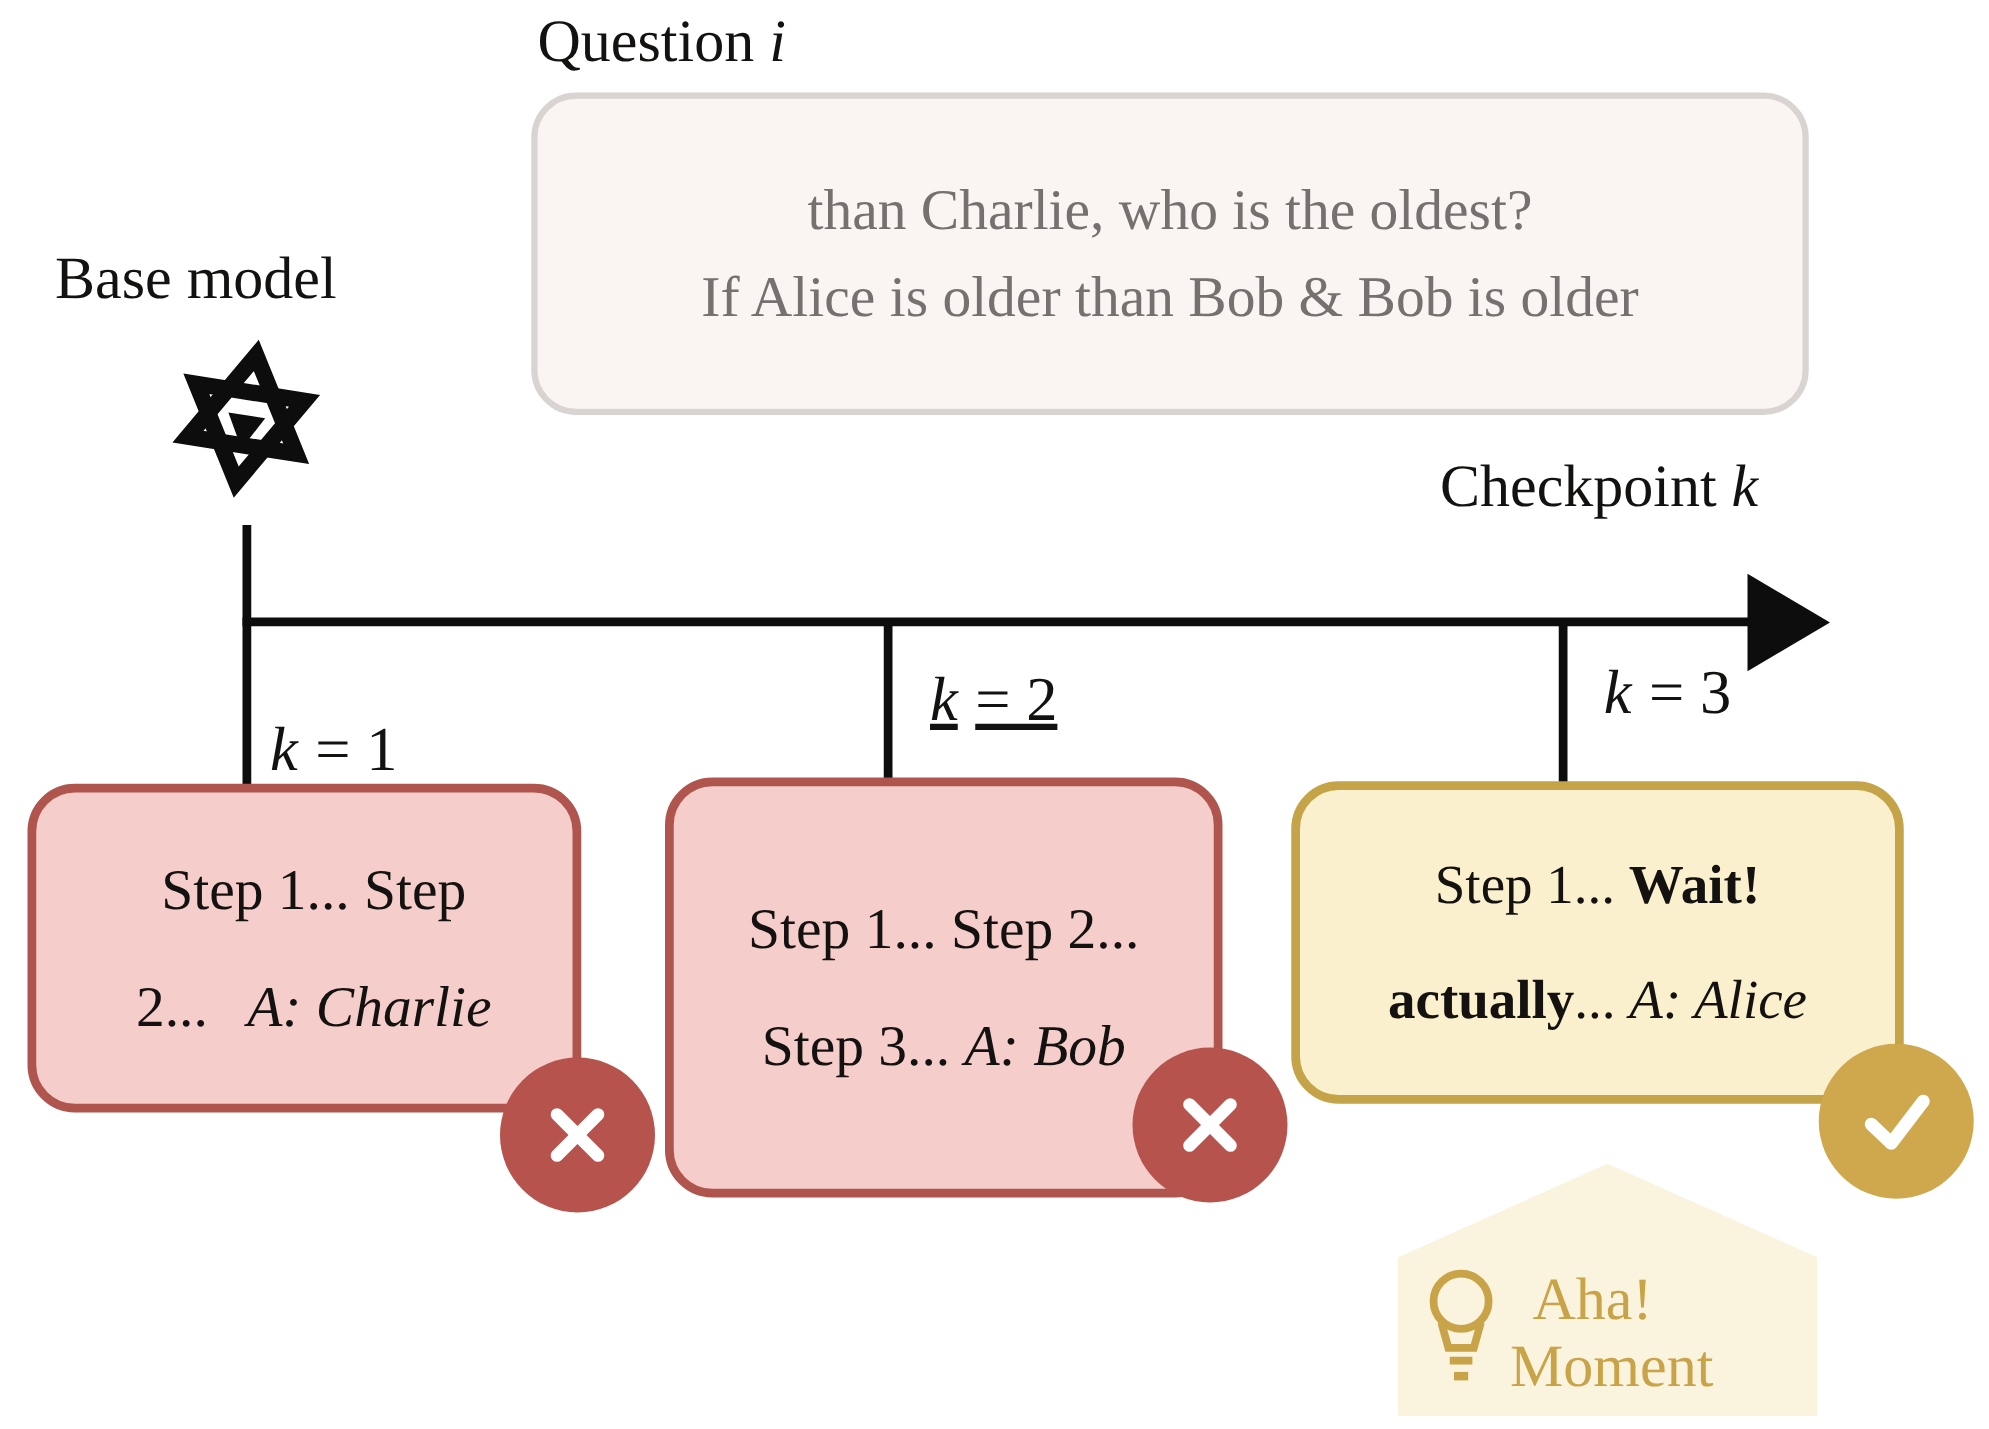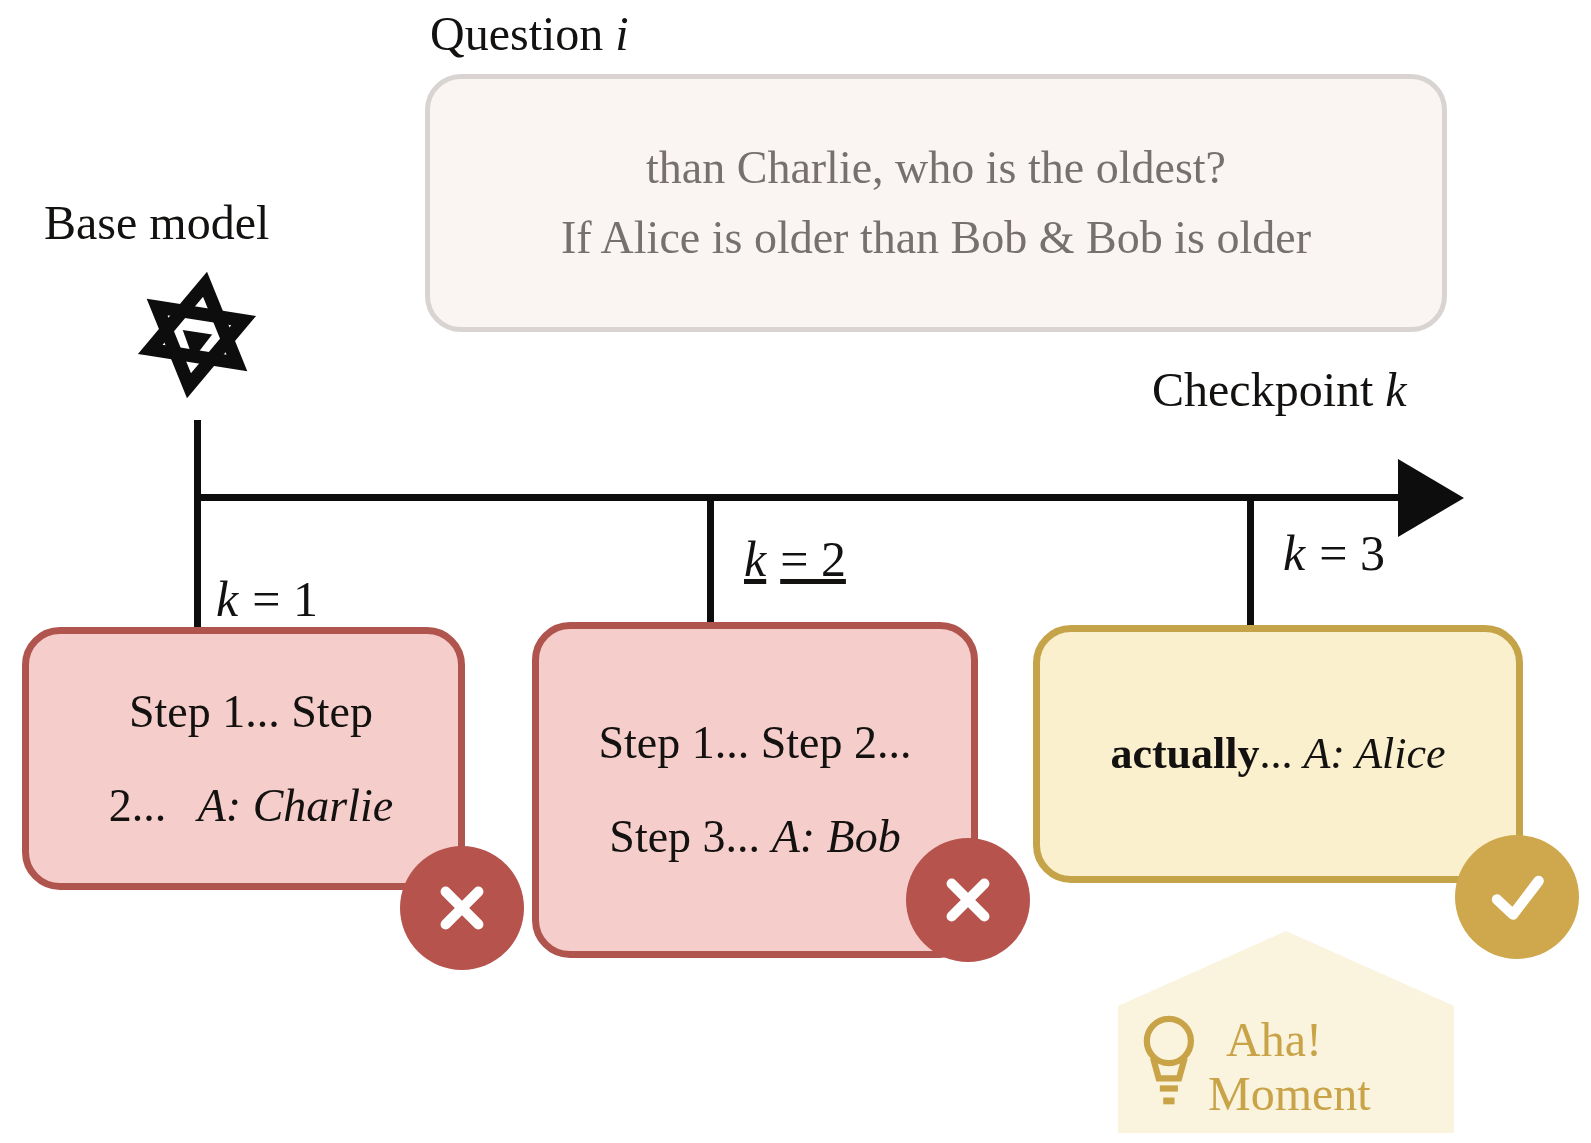--- a/index.html
+++ b/index.html
@@ -127,20 +127,23 @@
 
   <div class="abs card card-incorrect" style="left:532px;top:622px;width:446px;height:336px;">
     <div>Step 1... Step 2...</div>
     <div>
       <span>Step 3... </span><span class="answer">A: Bob</span>
     </div>
   </div>
 
   <div class="abs card card-correct" style="left:1033px;top:625px;width:490px;height:258px;">
     <div>
+      <span>Step 1... </span><span class="bold">Wait!</span>
+    </div>
+    <div>
       <span class="bold">actually</span><span>... </span><span class="answer">A: Alice</span>
     </div>
   </div>
 
   <div class="abs badge badge-incorrect" style="left:400px;top:846px;">
     <svg width="78" height="78" viewBox="0 0 100 100">
       <line x1="29" y1="29" x2="71" y2="71" stroke="#ffffff" stroke-width="13" stroke-linecap="round"></line>
       <line x1="71" y1="29" x2="29" y2="71" stroke="#ffffff" stroke-width="13" stroke-linecap="round"></line>
     </svg>
   </div>

